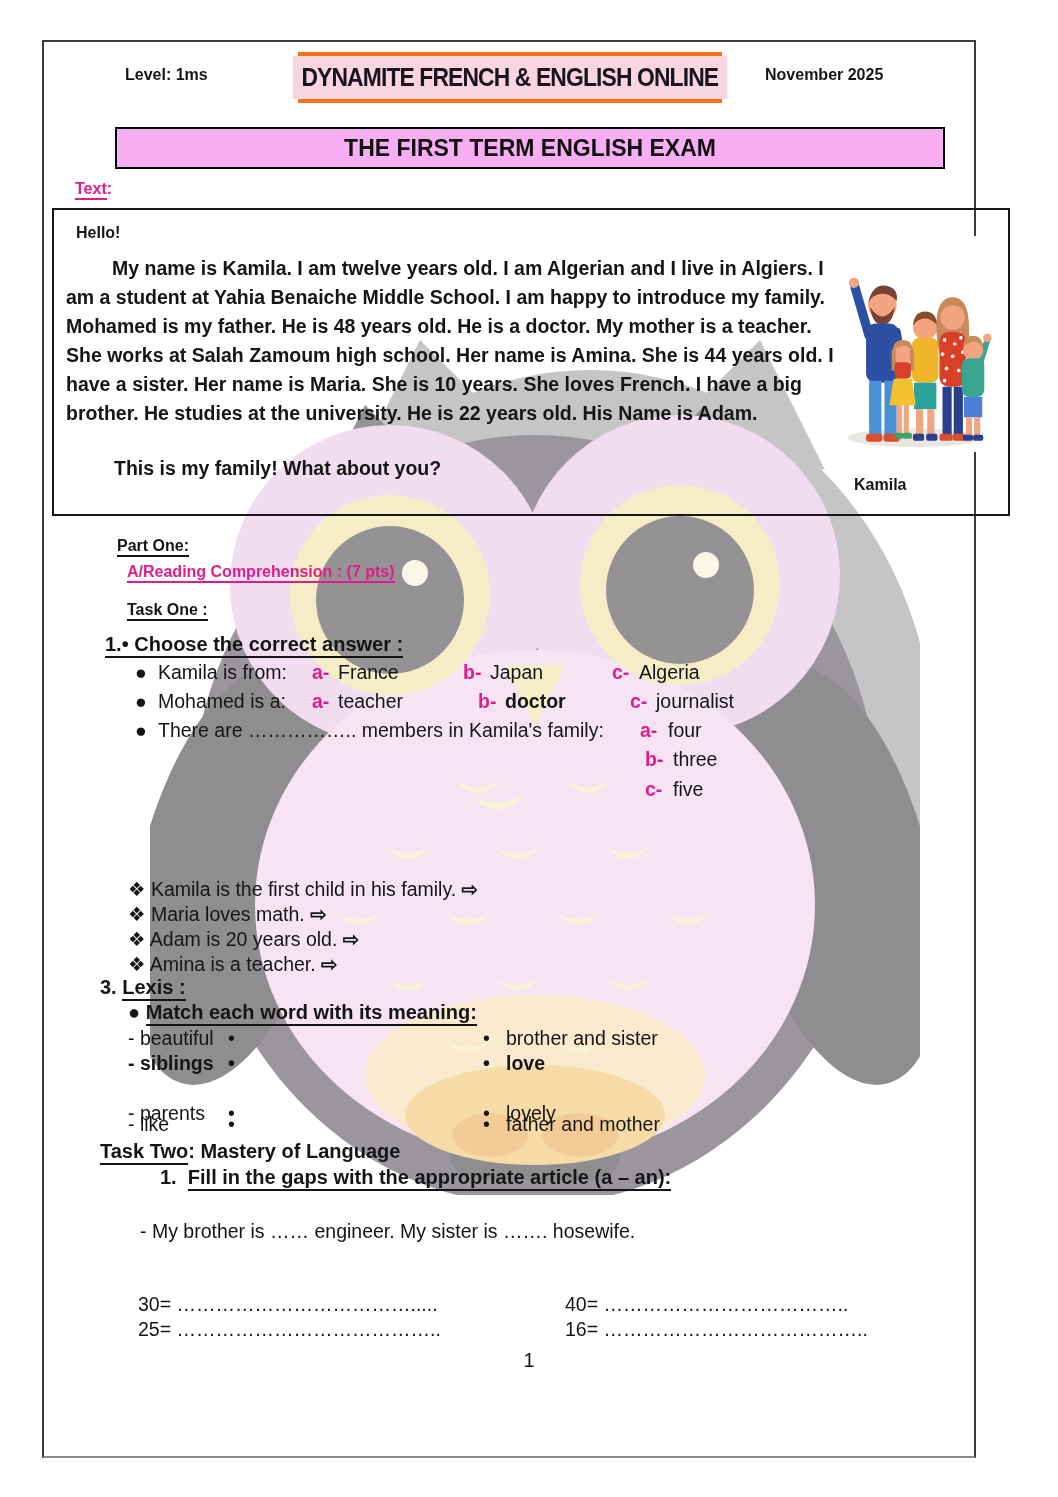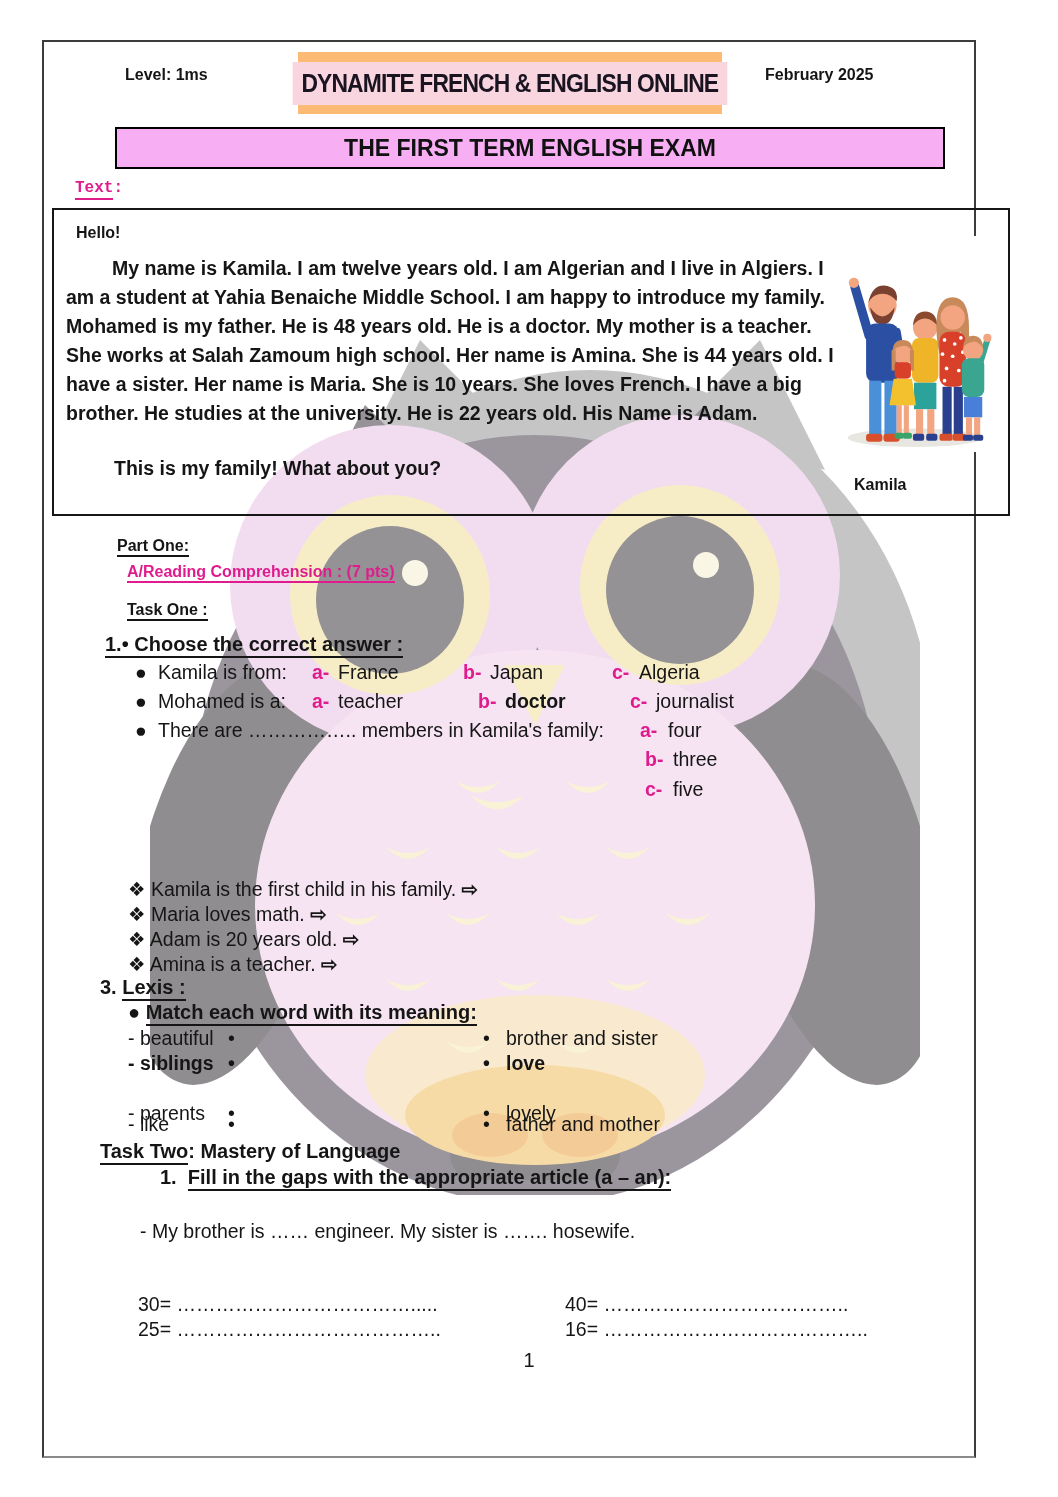--- a/index.html
+++ b/index.html
@@ -13,21 +13,21 @@
   .t20{font-size:20px;line-height:25px;}
   .t21{font-size:16px;line-height:25px;}
   .ul{border-bottom:2px solid currentColor;padding-bottom:1px;}
   .mg{color:#df1b8d;font-weight:bold;}
   .hl{background:#f311dd;padding:0 3px;}
   .page-frame{
     left:42px;top:40px;width:930px;height:1414px;
     border:2px solid #3c3c3c;border-bottom-color:#8a8a8a;background:transparent;
   }
   .banner-brand{
-    left:298px;top:52px;width:424px;height:62px;background:#fdba74;
+    left:298px;top:52px;width:424px;height:51px;background:#f97316;
     display:flex;align-items:center;justify-content:center;
   }
   .banner-brand-inner{
     background:#f9d5e0;padding:6px 10px;font-weight:bold;font-size:26px;
     letter-spacing:-1px;transform:scaleX(.88);white-space:nowrap;color:#1a1420;
   }
   .banner-exam{
     left:115px;top:127px;width:826px;height:38px;background:#f8aef3;
     border:2px solid #000;display:flex;align-items:center;justify-content:center;
     font-weight:bold;font-size:23px;color:#111;
@@ -103,27 +103,27 @@
 </svg>
 
 <div class="abs page-frame"></div>
 
 <div class="abs content" style="left:0;top:0;width:1058px;height:1497px;">
 
   <div class="abs t21 b" style="left:125px;top:62px;">Level: 1ms</div>
   <div class="abs banner-brand">
     <span class="banner-brand-inner">DYNAMITE FRENCH &amp; ENGLISH ONLINE</span>
   </div>
-  <div class="abs t21 b" style="left:765px;top:62px;">February 2025</div>
+  <div class="abs t21 b" style="left:765px;top:62px;">November 2025</div>
 
   <div class="abs banner-exam">
     <span>THE FIRST TERM ENGLISH EXAM</span>
   </div>
 
-  <div class="abs t21 b" style="left:75px;top:176px;color:#df1b8d;font-family:Liberation Mono, monospace;">
+  <div class="abs t21 b" style="left:75px;top:176px;color:#df1b8d;">
     <span class="ul">Text</span><span>:</span>
   </div>
 
   <div class="abs textbox">
     <div class="abs t21 b" style="left:22px;top:10px;">Hello!</div>
     <div class="abs para" style="left:12px;top:44px;width:778px;">My name is Kamila. I am twelve years old. I am Algerian and I live in Algiers. I am a student at Yahia Benaiche Middle School. I am happy to introduce my family. Mohamed is my father. He is 48 years old. He is a doctor. My mother is a teacher. She works at Salah Zamoum high school. Her name is Amina. She is 44 years old. I have a sister. Her name is Maria. She is 10 years. She loves French. I have a big brother. He studies at the university. He is 22 years old. His Name is Adam.</div>
     <div class="abs b" style="left:60px;top:247px;font-size:19.5px;">This is my family! What about you?</div>
 
     <svg class="abs" style="left:784px;top:26px;background:#fff;" width="154" height="216" viewBox="0 0 150 212" aria-hidden="true">
       <ellipse cx="75" cy="198" rx="66" ry="9" fill="#e8e6e1"></ellipse>

